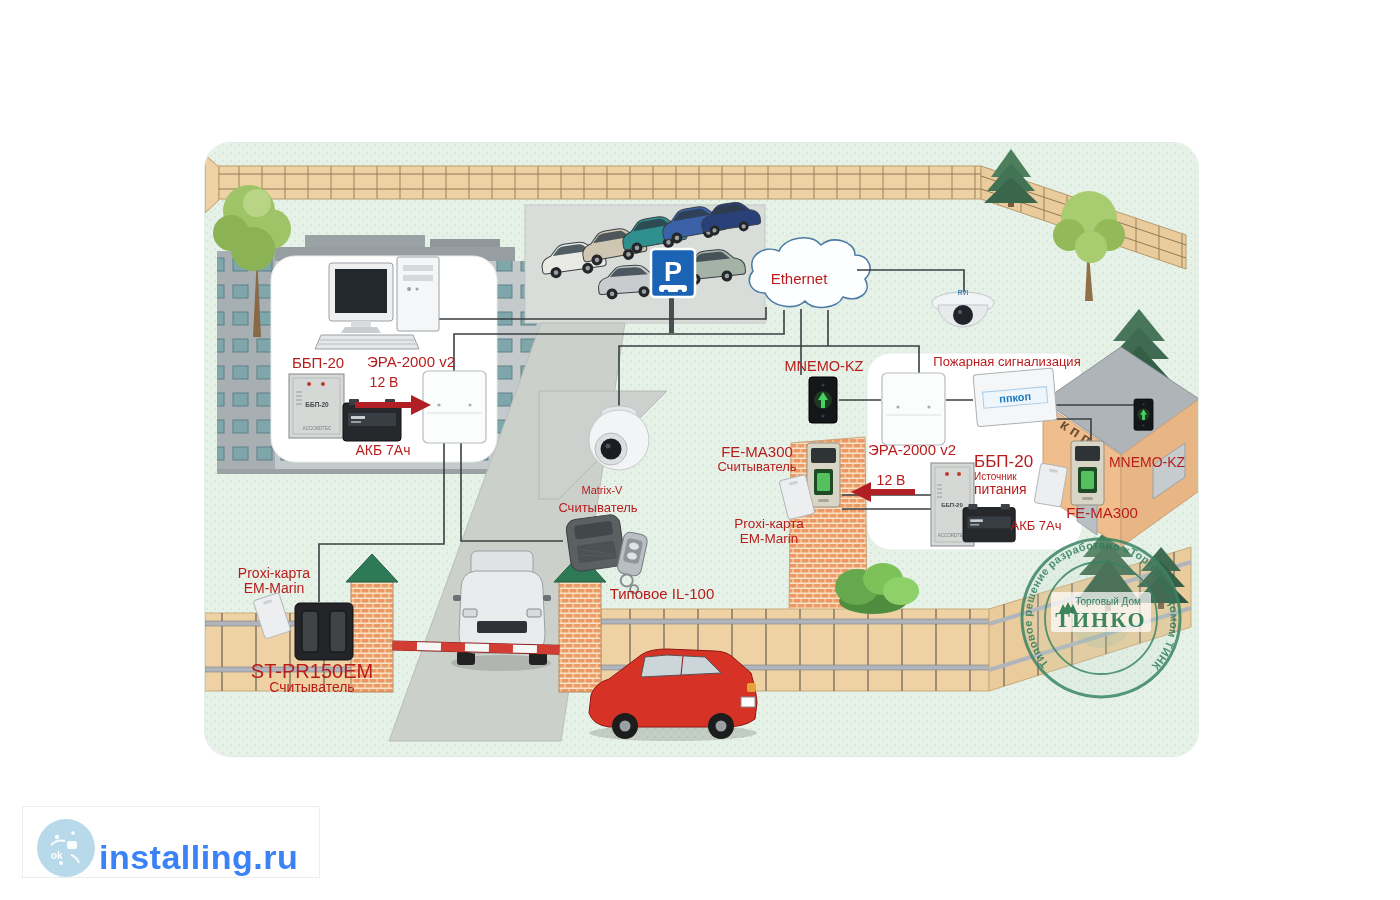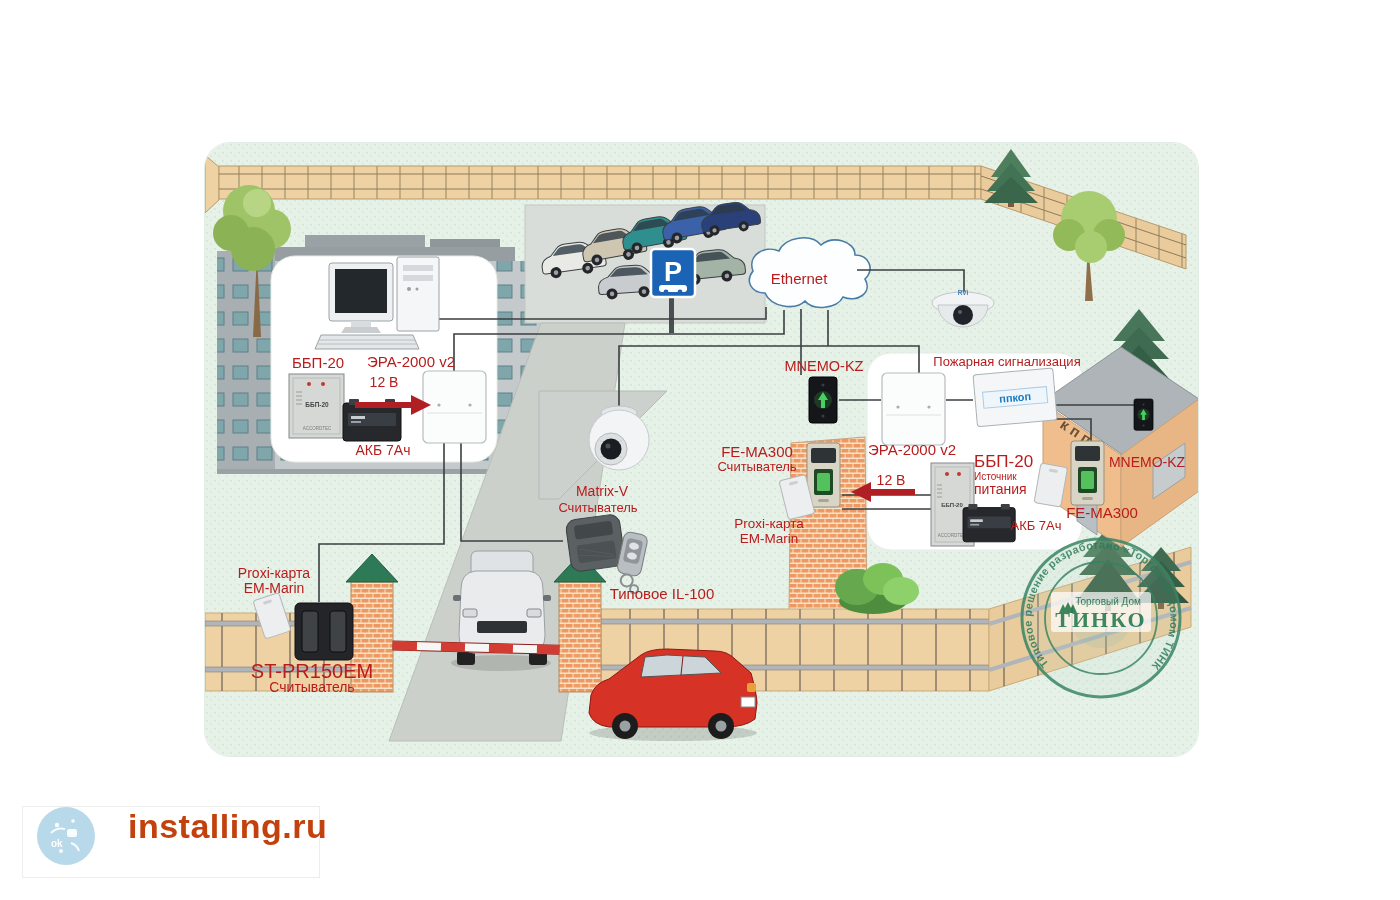--- a/index.html
+++ b/index.html
@@ -5,24 +5,24 @@
 <style>
   html,body{margin:0;padding:0;background:#ffffff;}
   .page{position:relative;width:1400px;height:900px;background:#ffffff;overflow:hidden;
         font-family:"Liberation Sans",sans-serif;}
   .diagram{position:absolute;left:204px;top:142px;width:993px;height:613px;border-radius:26px;
            overflow:hidden;border:1px solid #e3ece4;}
   .diagram svg{position:absolute;left:0;top:0;}
   .lbl{position:absolute;color:#b91c1c;text-align:center;line-height:1.12;white-space:nowrap;
        font-family:"Liberation Sans",sans-serif;}
   .wm{position:absolute;left:22px;top:806px;width:296px;height:70px;background:#fff;
-      border:1px solid #ededed;display:flex;align-items:flex-start;}
+      border:1px solid #ededed;display:flex;align-items:flex-end;}
   .wm-icon{width:58px;height:58px;border-radius:50%;background:#b7d9ea;margin-left:14px;
            position:relative;flex:0 0 auto;}
-  .wm-text{font-size:34px;font-weight:bold;color:#c2410c;margin-left:33px;letter-spacing:0.5px;}
+  .wm-text{font-size:34px;font-weight:bold;color:#3b82f6;margin-left:4px;letter-spacing:0.5px;}
 </style>
 </head>
 <body>
 
 <div class="page">
   <div class="diagram">
 
     <svg width="993" height="613" viewBox="0 0 993 613">
       <defs>
         <pattern id="gr" width="8" height="8" patternUnits="userSpaceOnUse">
@@ -397,21 +397,21 @@
     <div class="lbl" style="left:769px;top:309px;width:110px;text-align:left">
       <div style="font-size:17px">ББП-20</div>
       <div style="font-size:10px;margin-top:0">Источник</div>
       <div style="font-size:14px">питания</div>
     </div>
     <div class="lbl" style="left:751px;top:376px;width:160px;font-size:13px">АКБ 7Ач</div>
     <div class="lbl" style="left:472px;top:301px;width:160px;font-size:15px">FE-MA300</div>
     <div class="lbl" style="left:472px;top:317px;width:160px;font-size:13px">Считыватель</div>
     <div class="lbl" style="left:484px;top:373px;width:160px;font-size:13.5px">Proxi-карта</div>
     <div class="lbl" style="left:484px;top:388px;width:160px;font-size:13.5px">EM-Marin</div>
-    <div class="lbl" style="left:317px;top:341px;width:160px;font-size:14px">Matrix-V</div>
+    <div class="lbl" style="left:317px;top:341px;width:160px;font-size:11px">Matrix-V</div>
     <div class="lbl" style="left:313px;top:358px;width:160px;font-size:13px">Считыватель</div>
     <div class="lbl" style="left:377px;top:443px;width:160px;font-size:15px">Типовое IL-100</div>
     <div class="lbl" style="left:-11px;top:423px;width:160px;font-size:14px">Proxi-карта</div>
     <div class="lbl" style="left:-11px;top:438px;width:160px;font-size:14px">EM-Marin</div>
     <div class="lbl" style="left:27px;top:517px;width:160px;font-size:20px">ST-PR150EM</div>
     <div class="lbl" style="left:27px;top:537px;width:160px;font-size:14px">Считыватель</div>
     <div class="lbl" style="left:862px;top:312px;width:160px;font-size:14px">MNEMO-KZ</div>
     <div class="lbl" style="left:817px;top:362px;width:160px;font-size:15px">FE-MA300</div>
   </div>
 

